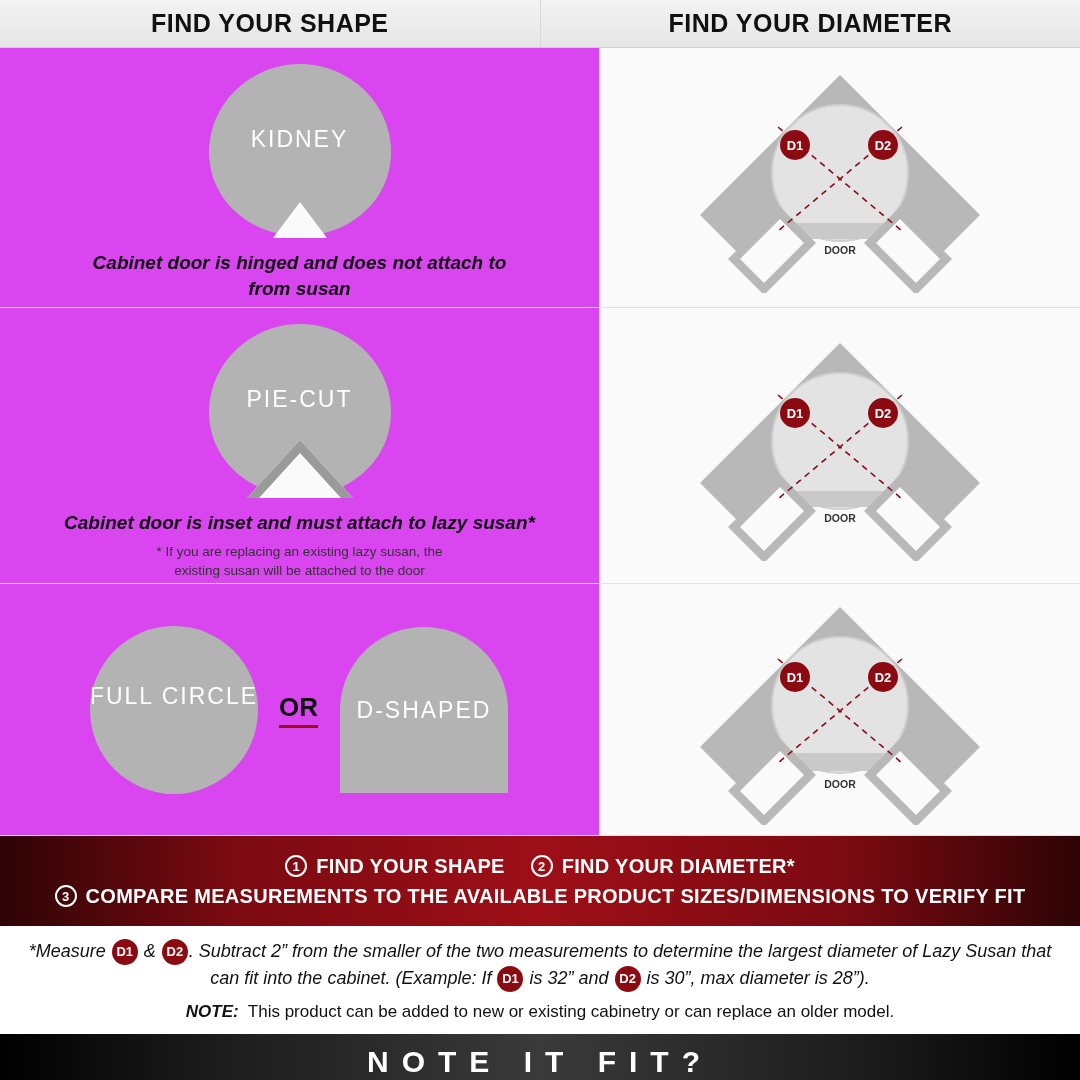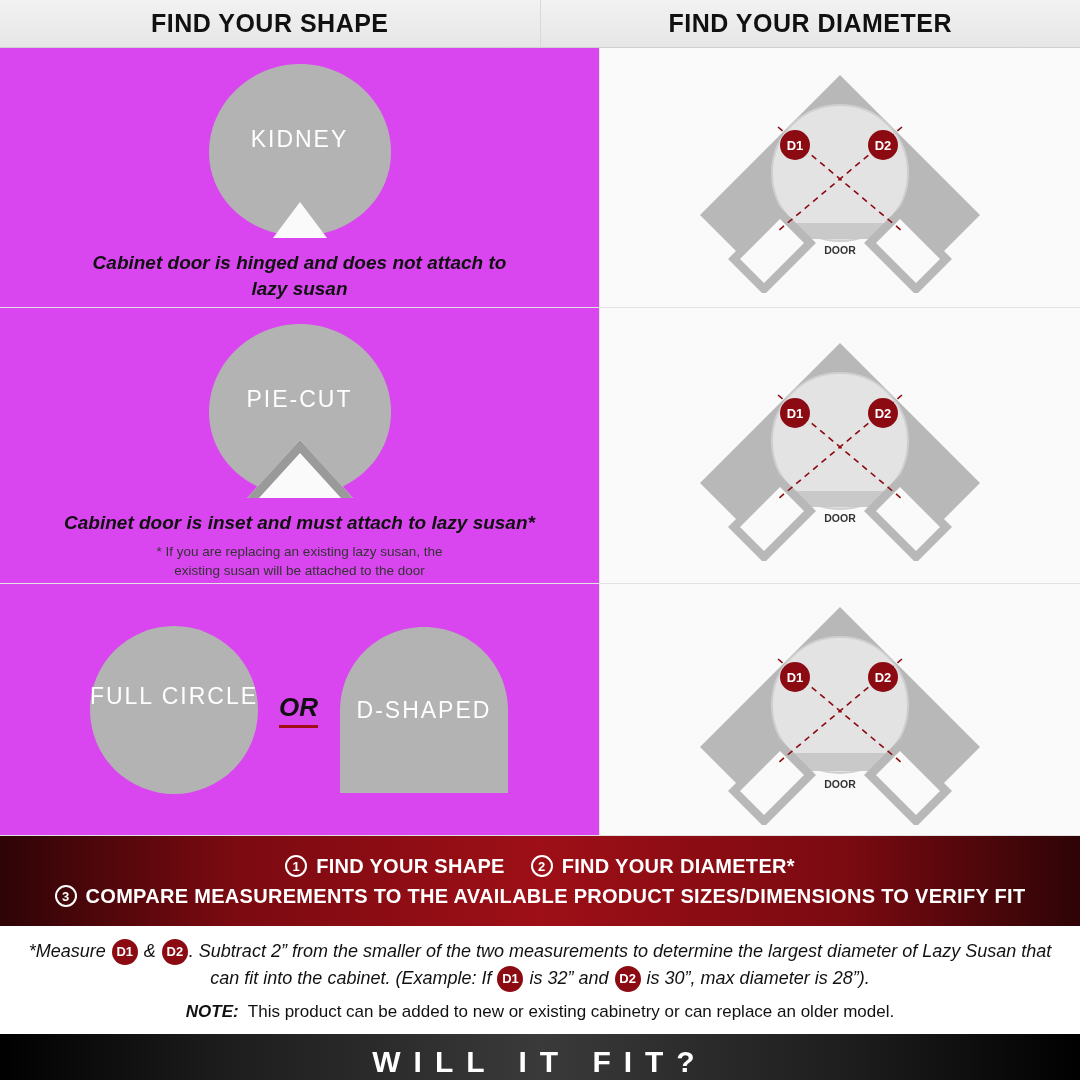--- a/index.html
+++ b/index.html
@@ -47,21 +47,21 @@
     line-height: 1.15;
   }
   .caption {
     text-align: center; font-style: italic; font-weight: bold;
     font-size: 19px; color: #111; line-height: 1.35;
   }
   .subcaption {
     text-align: center; font-size: 13.5px; color: #333; line-height: 1.4; margin-top: 7px;
   }
   .or-badge {
-    font-style: italic; font-weight: bold; font-size: 26px; color: #111;
+    font-weight: bold; font-size: 26px; color: #111;
     border-bottom: 3px solid #a00d16; padding-bottom: 2px;
   }
 
   
   .banner {
     width: 1080px; height: 90px;
     background: linear-gradient(to right, #2e0406 0%, #7c0a11 22%, #9e0f17 50%, #7c0a11 78%, #2e0406 100%);
     color: #fff; display: flex; flex-direction: column;
     align-items: center; justify-content: center; gap: 7px;
   }
@@ -118,21 +118,21 @@
 
     <div class="row row1">
       <div class="cell-left">
         <div class="shape-wrap" style="margin-top:14px;">
           <svg width="186" height="176" viewBox="0 0 186 176">
             <path d="M93 2 C143 2 184 42 184 90 C184 138 143 174 93 174 C43 174 2 138 2 90 C2 42 43 2 93 2 Z" fill="#b3b3b3"></path>
             <path d="M66 176 L93 140 L120 176 Z" fill="#fafafa"></path>
           </svg>
           <div class="shape-label" style="top:64px;">KIDNEY</div>
         </div>
-        <div class="caption" style="margin-top:12px; width:420px;">Cabinet door is hinged and does not attach to lazy susan</div>
+        <div class="caption" style="margin-top:12px; width:420px;">Cabinet door is hinged and does not attach to from susan</div>
       </div>
 
       <div class="cell-right">
         <svg width="400" height="230" viewBox="0 0 400 230">
 
           <polygon points="200,12 340,152 300,192 200,92 100,192 60,152" fill="#b8b8b8"></polygon>
 
           <circle cx="200" cy="110" r="68" fill="#e3e3e3" stroke="#cfcfcf" stroke-width="2"></circle>
 
           <polygon points="152,160 248,160 248,176 152,176" fill="#c9c9c9"></polygon>
@@ -263,16 +263,16 @@
       <span class="d-pill">D2</span>
       <span>is 30”, max diameter is 28”).</span>
     </div>
     <div class="note-sub">
       <b>NOTE:</b>&nbsp;
       <span>This product can be added to new or existing cabinetry or can replace an older model.</span>
     </div>
   </div>
 
   <div class="footer">
-    <div class="footer-text">WILL IT FIT?</div>
+    <div class="footer-text">NOTE IT FIT?</div>
   </div>
 
 </div>
 
 </body></html>

